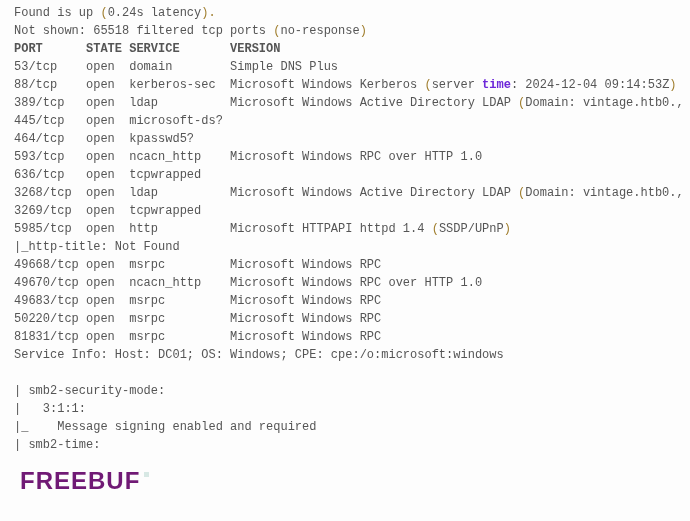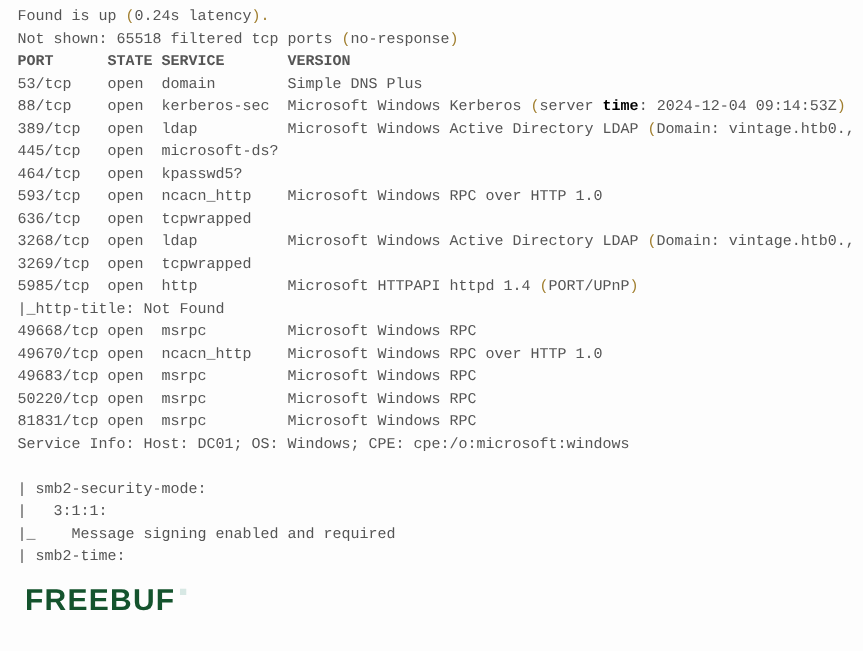--- a/index.html
+++ b/index.html
@@ -14,29 +14,29 @@
     color: #555;
     overflow: hidden;
   }
   .wrap {
     padding: 4px 14px;
     position: relative;
   }
   .line { white-space: pre; }
   .bold { font-weight: bold; }
   .paren { color: #a07e2e; }
-  .highlight { color: #000000; font-weight: bold; }
+  .highlight { color: #6d28d9; font-weight: bold; }
   .watermark {
     position: absolute;
     top: 472px;
     left: 20px;
     font-family: Arial, sans-serif;
     font-size: 24px;
     font-weight: bold;
-    color: #14532d;
+    color: #701a75;
     letter-spacing: 1px;
     pointer-events: none;
     user-select: none;
   }
   .watermark .dot {
     display:inline-block;
     width:5px;
     height:5px;
     background:#d7e8e4;
     position: relative;
@@ -65,21 +65,21 @@
 
   <div class="line">445/tcp   open  microsoft-ds?</div>
   <div class="line">464/tcp   open  kpasswd5?</div>
   <div class="line">593/tcp   open  ncacn_http    Microsoft Windows RPC over HTTP 1.0</div>
   <div class="line">636/tcp   open  tcpwrapped</div>
 
   <div class="line"><span>3268/tcp  open  ldap          Microsoft Windows Active Directory LDAP </span><span class="paren">(</span><span>Domain: vintage.htb0., Site: Default-</span></div>
 
   <div class="line">3269/tcp  open  tcpwrapped</div>
 
-  <div class="line"><span>5985/tcp  open  http          Microsoft HTTPAPI httpd 1.4 </span><span class="paren">(</span><span>PORT/UPnP</span><span class="paren">)</span></div>
+  <div class="line"><span>5985/tcp  open  http          Microsoft HTTPAPI httpd 1.4 </span><span class="paren">(</span><span>SSDP/UPnP</span><span class="paren">)</span></div>
 
   <div class="line">|_http-title: Not Found</div>
 
   <div class="line">49668/tcp open  msrpc         Microsoft Windows RPC</div>
   <div class="line">49670/tcp open  ncacn_http    Microsoft Windows RPC over HTTP 1.0</div>
   <div class="line">49683/tcp open  msrpc         Microsoft Windows RPC</div>
   <div class="line">50220/tcp open  msrpc         Microsoft Windows RPC</div>
   <div class="line">81831/tcp open  msrpc         Microsoft Windows RPC</div>
 
   <div class="line">Service Info: Host: DC01; OS: Windows; CPE: cpe:/o:microsoft:windows</div>

